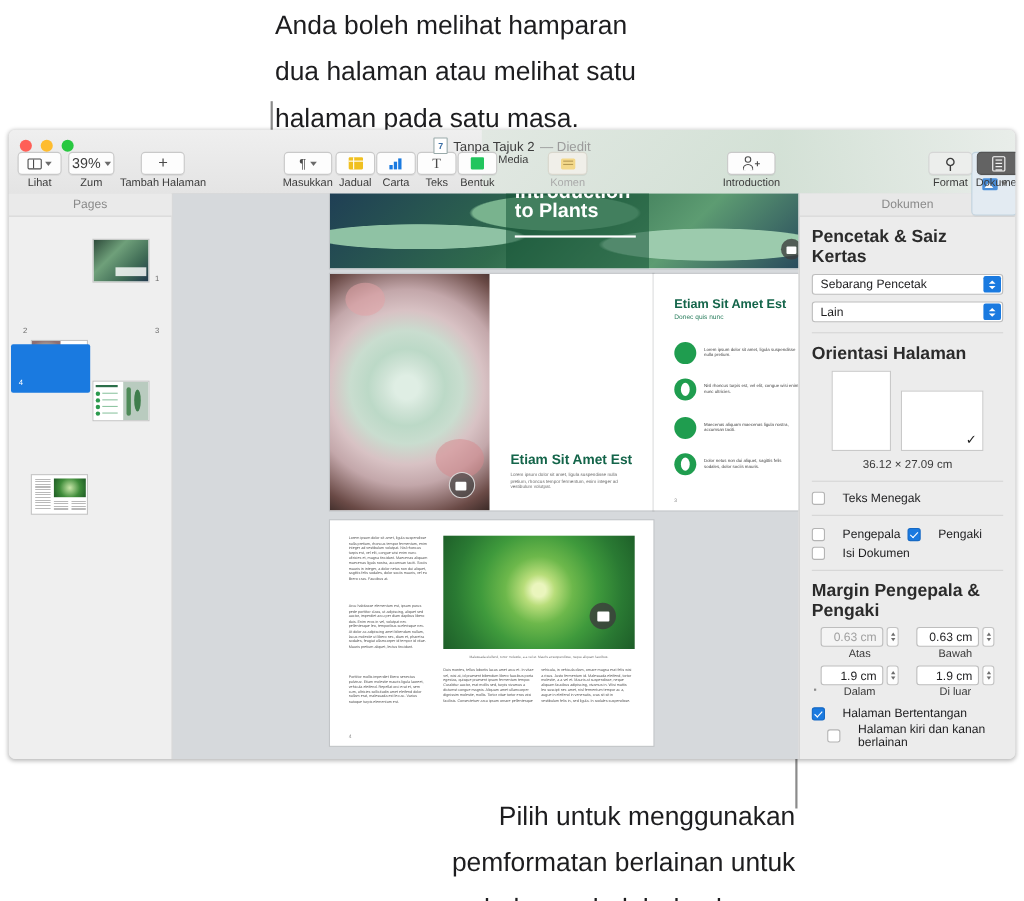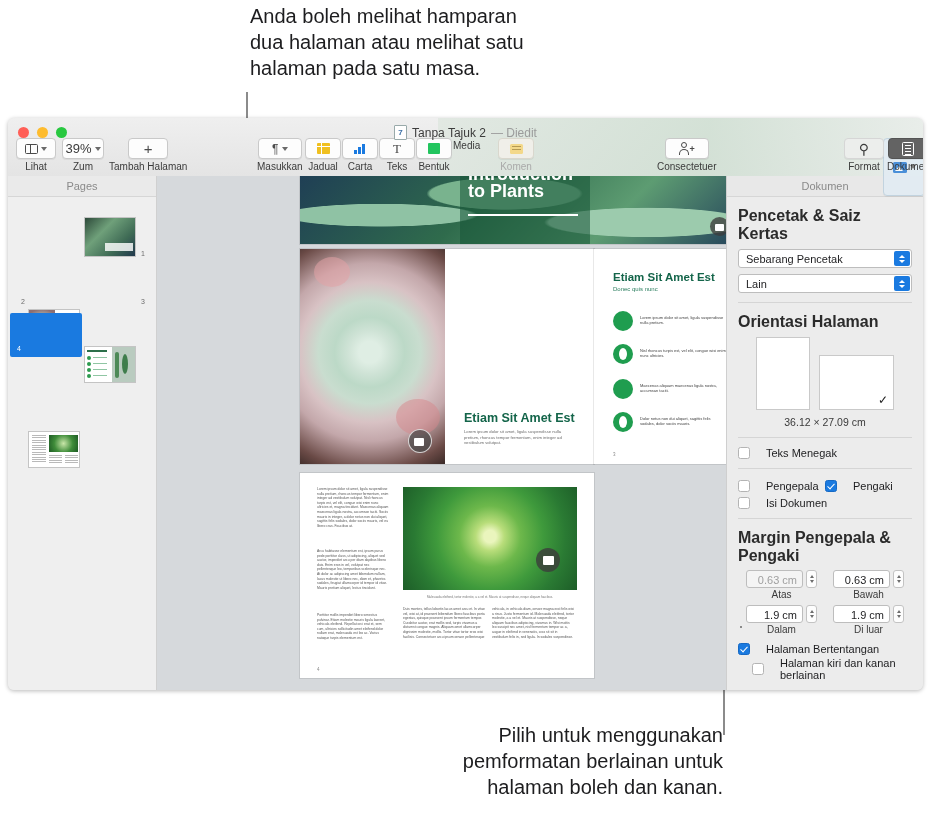--- a/index.html
+++ b/index.html
@@ -1,20 +1,20 @@
 <!DOCTYPE html>
 <html><head>
 <meta charset="utf-8">
 <style>
   html,body{margin:0;padding:0;background:#ffffff;}
   body{width:931px;height:819px;overflow:hidden;font-family:"Liberation Sans",sans-serif;-webkit-font-smoothing:antialiased;}
   .stage{position:relative;width:931px;height:819px;}
 
   
-  .callout{position:absolute;color:#1d1d1f;font-size:20px;line-height:26px;white-space:pre-line;}
+  .callout{position:absolute;color:#1d1d1f;font-size:24px;line-height:42px;white-space:pre-line;}
   #callout-top{left:250px;top:3px;text-align:left;}
   #callout-bottom{left:331px;top:722px;text-align:right;width:392px;}
   .leader{position:absolute;background:#8b8b8b;}
   #leader-top{left:246px;top:92px;width:2px;height:162px;}
   #leader-bottom-v{left:723px;top:627px;width:2px;height:108px;}
 
   
   .window{position:absolute;left:8px;top:118px;width:915px;height:572px;background:#ececec;
           border-radius:6px;overflow:hidden;box-shadow:0 1px 4px rgba(0,0,0,.28);}
 
@@ -244,21 +244,21 @@
         </div>
 
         <div class="tbitem" style="left:649px;top:0;">
           <div class="tbbtn" style="width:44px;margin:0 auto;">
             <span class="ic-collab">
               <span class="head"></span>
                 <span class="body"></span>
                 <span class="plus">+</span>
             </span>
           </div>
-          <div class="tblabel">Consectetuer</div>
+          <div class="tblabel">Introduction</div>
         </div>
 
         <div class="tbitem" style="left:836px;top:0;">
           <div class="tbbtn" style="width:40px;margin:0 auto;border-color:#d6d6d6;background:#eceeec;">
             <span class="ic-format">⚲</span>
           </div>
           <div class="tblabel">Format</div>
         </div>
 
         <div class="tbitem" style="left:879px;top:0;">

